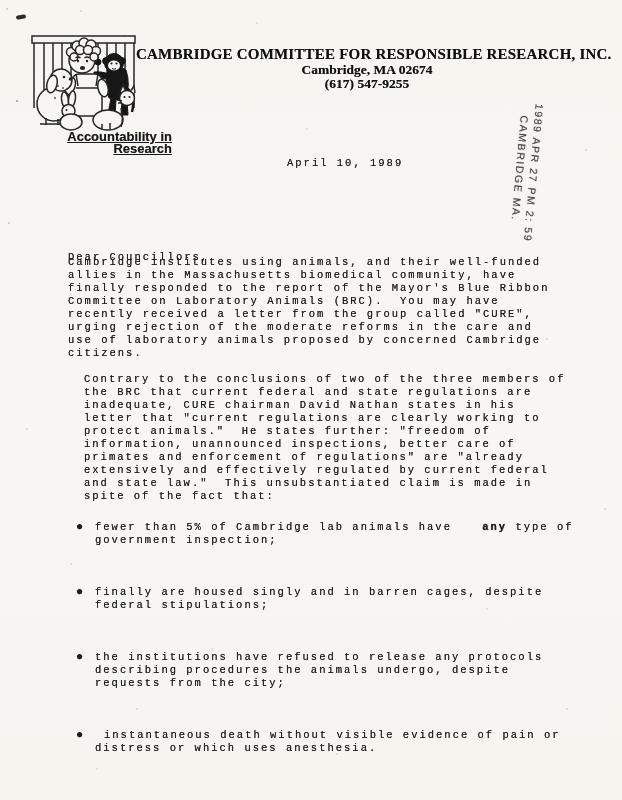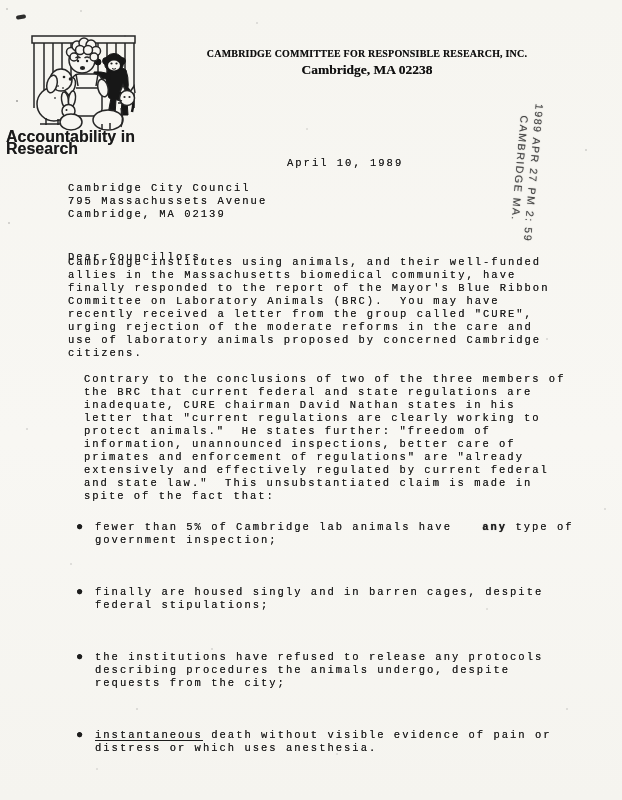--- a/index.html
+++ b/index.html
@@ -25,32 +25,33 @@
       90px 760px 0 rgba(90,90,90,.18), 420px 60px 0 rgba(90,90,90,.16),
       205px 640px 0 rgba(90,90,90,.22), 598px 500px 0 rgba(90,90,90,.20);
   }
   .ink-mark{
     position:absolute;left:16px;top:15px;width:10px;height:4px;
     background:#161616;border-radius:2px;transform:rotate(-10deg);opacity:.9;
   }
   
   .logo{position:absolute;left:28px;top:30px;width:118px;height:104px;}
   .tagline{
-    position:absolute;left:6px;top:131px;width:166px;text-align:left;
+    position:absolute;left:6px;top:131px;width:166px;text-align:right;
     font-family:"Liberation Sans",sans-serif;font-weight:700;
-    font-size:16px;line-height:12px;color:#1a1a1a;
+    font-size:13px;line-height:12px;color:#1a1a1a;
     text-shadow:0 0 .5px rgba(20,20,20,.6);
+    text-decoration:underline;
   }
   .org-block{
     position:absolute;left:136px;top:47px;width:462px;text-align:center;
     font-family:"Liberation Serif",serif;font-weight:700;color:#101010;
     font-size:13.5px;line-height:14px;
     text-shadow:0 0 .6px rgba(10,10,10,.55);
   }
-  .org-name{font-size:10px;letter-spacing:.2px;margin-bottom:2px;white-space:nowrap;}
+  .org-name{font-size:15px;letter-spacing:.2px;margin-bottom:2px;white-space:nowrap;}
   
   .stamp{
     position:absolute;left:447px;top:168px;width:158px;
     transform:rotate(95deg);transform-origin:50% 50%;
     font-family:"Liberation Sans",sans-serif;
     font-size:10.5px;line-height:14px;letter-spacing:1.6px;
     color:rgba(48,48,48,.82);white-space:nowrap;
     text-shadow:0 0 1px rgba(60,60,60,.55);
   }
   .stamp-line2{margin-left:13px;}
@@ -65,21 +66,21 @@
   .date{left:287px;top:157px;font-family:Liberation Mono, monospace;}
   .recipient{left:68px;top:182px;}
   .salutation{left:68px;top:251px;}
   .para1{left:68px;top:256px;width:505px;}
   .para2{left:84px;top:373px;width:510px;}
   .bullets{left:76px;top:495px;width:505px;}
   .bullet{display:flex;margin-bottom:13px;}
   .bullet-marker{flex:none;width:19px;font-size:12px;}
   .bullet-text{flex:1;}
   .b{font-weight:700;text-shadow:0 0 .8px rgba(25,25,25,.9);margin-left:22px;}
-  .u{text-decoration:underline;text-underline-offset:2px;}
+  .u{text-underline-offset:2px;margin-left:9px;}
   svg .ln{stroke:#262626;stroke-width:1.5;fill:none;}
   svg .wh{stroke:#262626;stroke-width:1.5;fill:#f7f6f2;}
   svg .dk{fill:#171717;stroke:#171717;}
 </style>
 </head>
 <body>
 
 <div class="page">
 
   <div class="speckles"></div>
@@ -172,32 +173,30 @@
         <path class="ln" d="M93,78 Q96,88 93,97 M82,99 L82,93 M74,99 L74,94"></path>
       </g>
     </svg>
   </div>
   <div class="tagline">
     <div>Accountability in Research</div>
   </div>
 
   <div class="org-block">
     <div class="org-name">CAMBRIDGE COMMITTEE FOR RESPONSIBLE RESEARCH, INC.</div>
-    <div>Cambridge,  MA  02238</div>
+    <div>Cambridge,  MA  02674</div>
+    <div>(617) 547-9255</div>
   </div>
 
   <div class="stamp">
     <div class="stamp-line1">1989 APR 27  PM 2: 59</div>
     <div class="stamp-line2">CAMBRIDGE MA.</div>
   </div>
 
   <div class="type date">April 10, 1989</div>
-  <div class="type recipient">Cambridge City Council
-795 Massachussets Avenue
-Cambridge, MA 02139</div>
   <div class="type salutation">Dear Councillors,</div>
   <div class="type para1">Cambridge institutes using animals, and their well-funded
 allies in the Massachusetts biomedical community, have
 finally responded to the report of the Mayor's Blue Ribbon
 Committee on Laboratory Animals (BRC).  You may have
 recently received a letter from the group called "CURE",
 urging rejection of the moderate reforms in the care and
 use of laboratory animals proposed by concerned Cambridge
 citizens.</div>
   <div class="type para2">Contrary to the conclusions of two of the three members of

